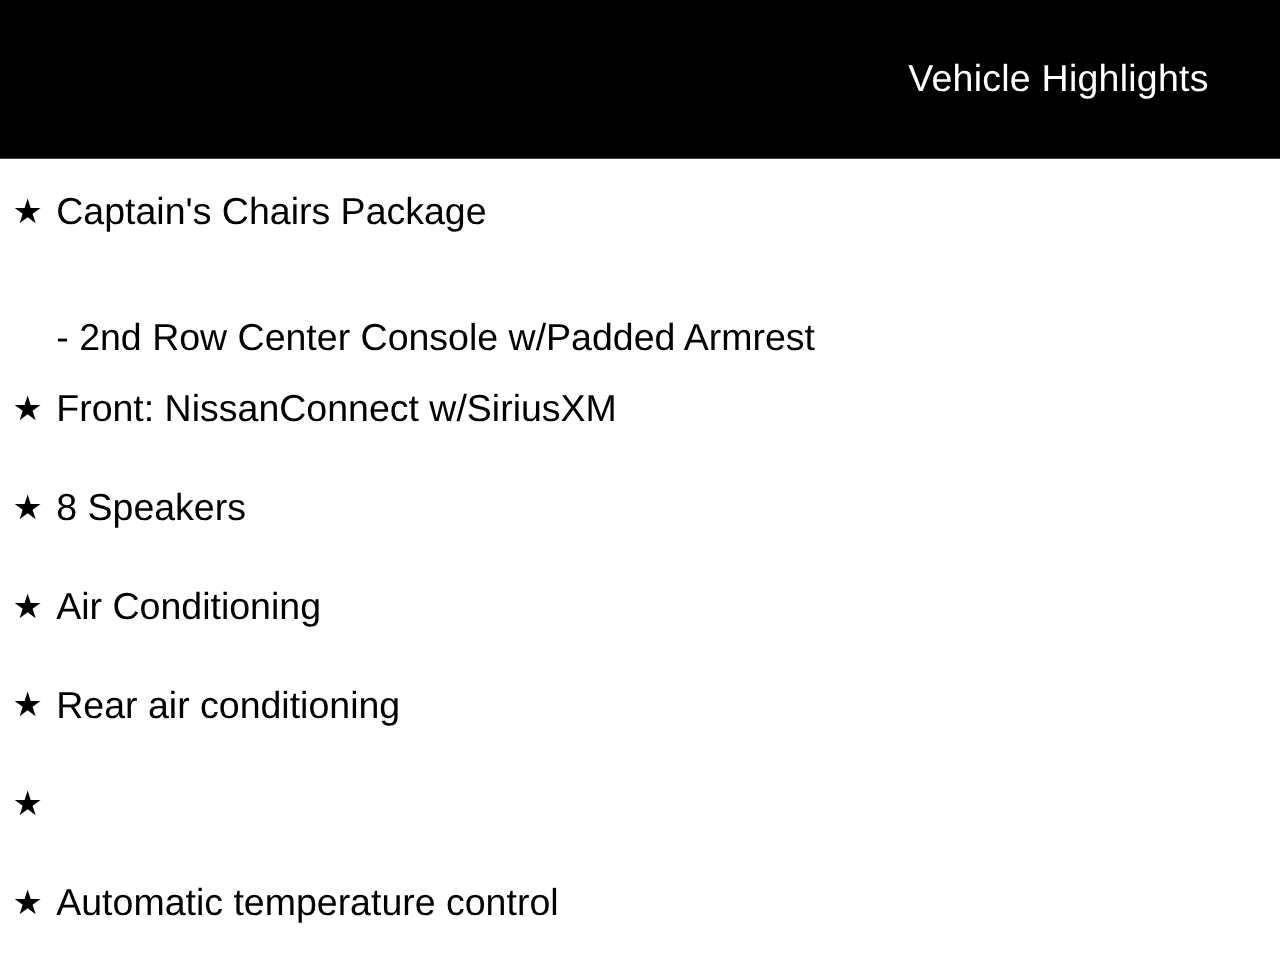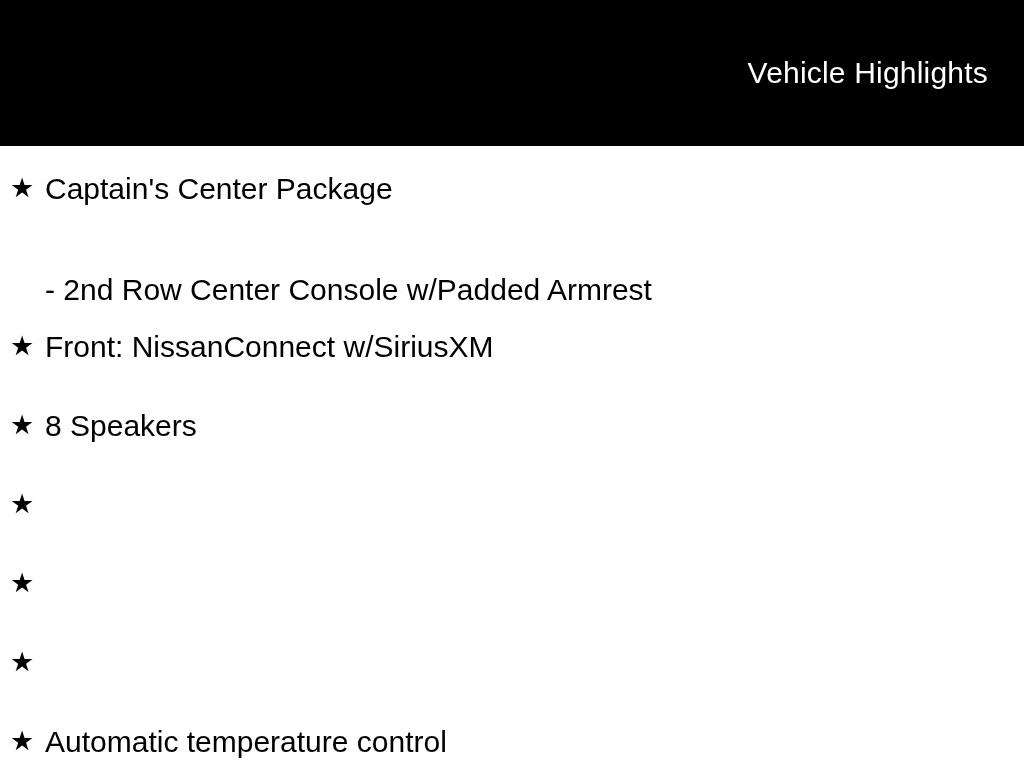--- a/index.html
+++ b/index.html
@@ -12,26 +12,26 @@
     background: #ffffff;
     font-family: "Liberation Sans", sans-serif;
     overflow: hidden;
   }
   .page {
     width: 1024px;
     height: 768px;
     position: relative;
   }
   .topbar {
-    height: 146px;
+    height: 127px;
     background: #000000;
     display: flex;
     align-items: center;
     justify-content: flex-end;
-    padding-right: 36px;
+    padding-right: 57px;
     box-sizing: border-box;
   }
   .title {
     margin: 0;
     color: #ffffff;
     font-size: 30px;
     font-weight: 400;
     letter-spacing: 0.2px;
     white-space: nowrap;
   }
@@ -64,38 +64,40 @@
 </head>
 <body>
 
 <div class="page">
   <header class="topbar">
     <h1 class="title">Vehicle Highlights</h1>
   </header>
   <ul class="highlights">
       <li>
         <span class="star">★</span>
-        <span class="label">Captain's Center Package</span>
+        <span class="label">Captain's Chairs Package</span>
       </li>
       <li class="sub">
         <span class="label">- 2nd Row Center Console w/Padded Armrest</span>
       </li>
       <li>
         <span class="star">★</span>
         <span class="label">Front: NissanConnect w/SiriusXM</span>
       </li>
       <li>
         <span class="star">★</span>
         <span class="label">8 Speakers</span>
       </li>
       <li>
         <span class="star">★</span>
+        <span class="label">Air Conditioning</span>
       </li>
       <li>
         <span class="star">★</span>
+        <span class="label">Rear air conditioning</span>
       </li>
       <li>
         <span class="star">★</span>
       </li>
       <li>
         <span class="star">★</span>
         <span class="label">Automatic temperature control</span>
       </li>
     </ul>
 </div>

